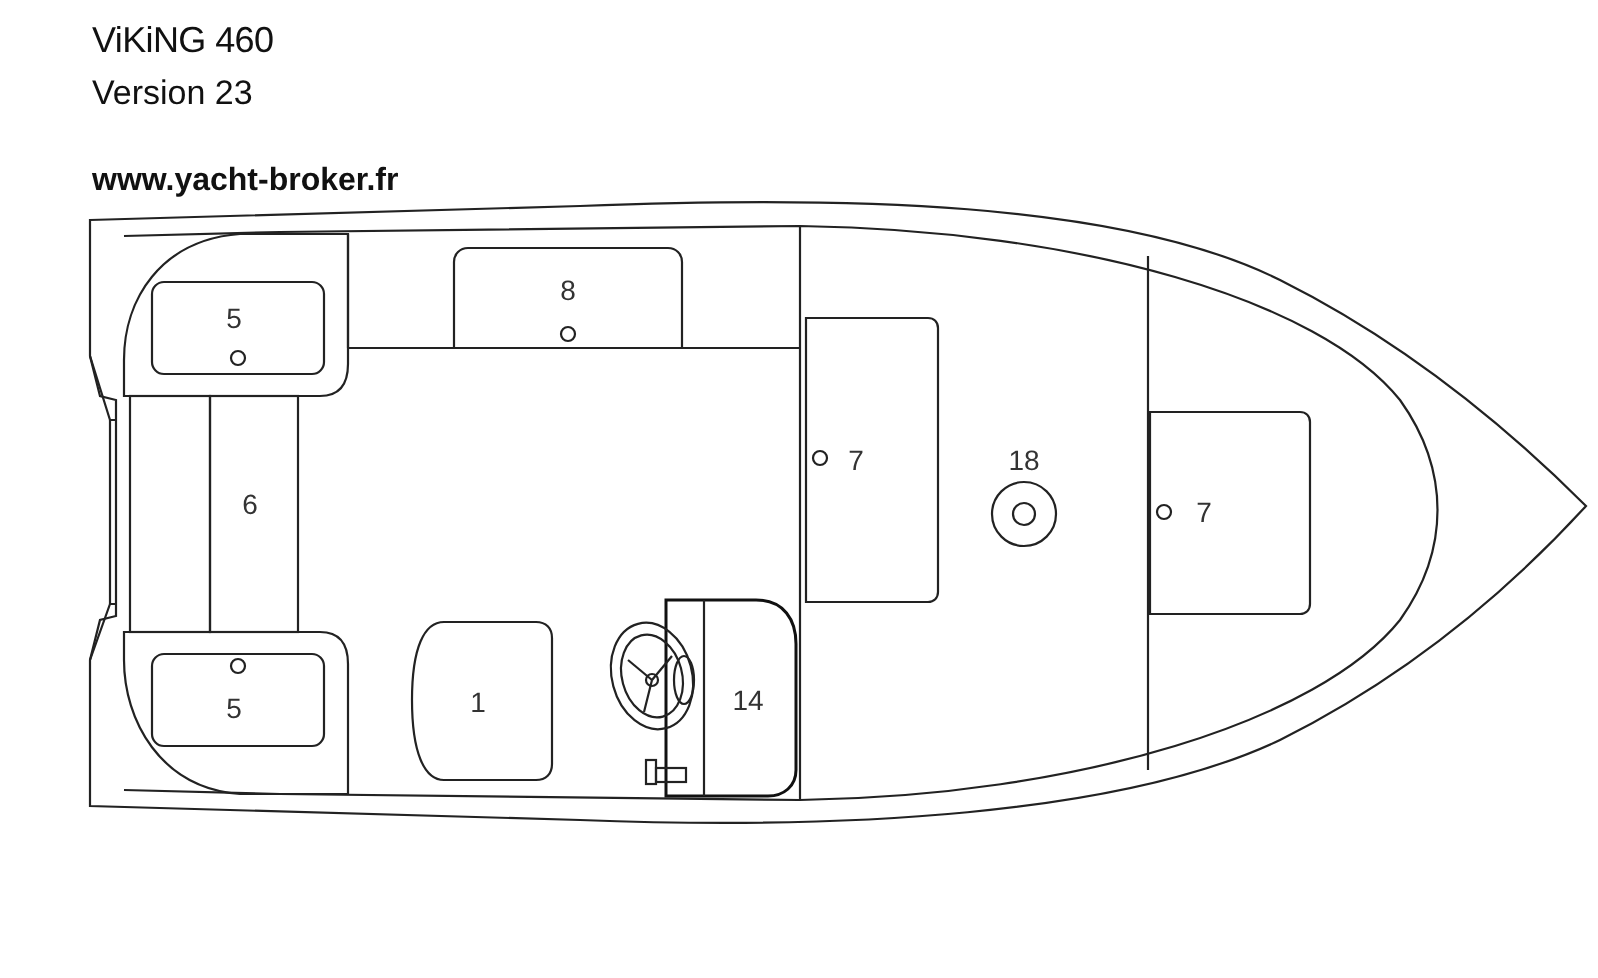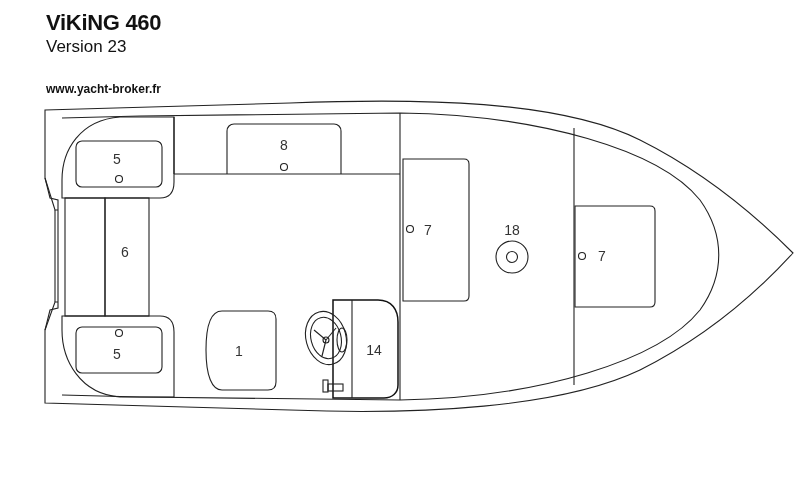--- a/index.html
+++ b/index.html
@@ -1,19 +1,19 @@
 <!DOCTYPE html>
 <html><head>
   <meta charset="utf-8">
   <style>
     html, body { margin: 0; padding: 0; background: #ffffff; }
     body { width: 799px; height: 489px; position: relative; overflow: hidden; font-family: "Liberation Sans", sans-serif; }
-    .title { position: absolute; left: 46px; top: 10px; font-size: 22px; font-weight: bold; color: #111; letter-spacing: -0.3px; }
+    .title { position: absolute; left: 46px; top: 10px; font-size: 18px; font-weight: normal; color: #111; letter-spacing: -0.3px; }
     .subtitle { position: absolute; left: 46px; top: 37px; font-size: 17px; font-weight: normal; color: #111; }
-    .url { position: absolute; left: 46px; top: 82px; font-size: 12px; font-weight: bold; color: #111; text-align: center; }
+    .url { position: absolute; left: 46px; top: 82px; font-size: 16px; font-weight: bold; color: #111; text-align: center; }
     svg.plan { position: absolute; left: 0; top: 0; }
     .ln { fill: none; stroke: #222; stroke-width: 1.1; }
     .lnb { fill: none; stroke: #111; stroke-width: 1.5; }
     .lbl { font-family: "Liberation Sans", sans-serif; font-size: 14px; fill: #333; text-anchor: middle; }
   </style>
 </head>
 <body>
 
 <div class="title">ViKiNG 460</div>
 <div class="subtitle">Version 23</div>

